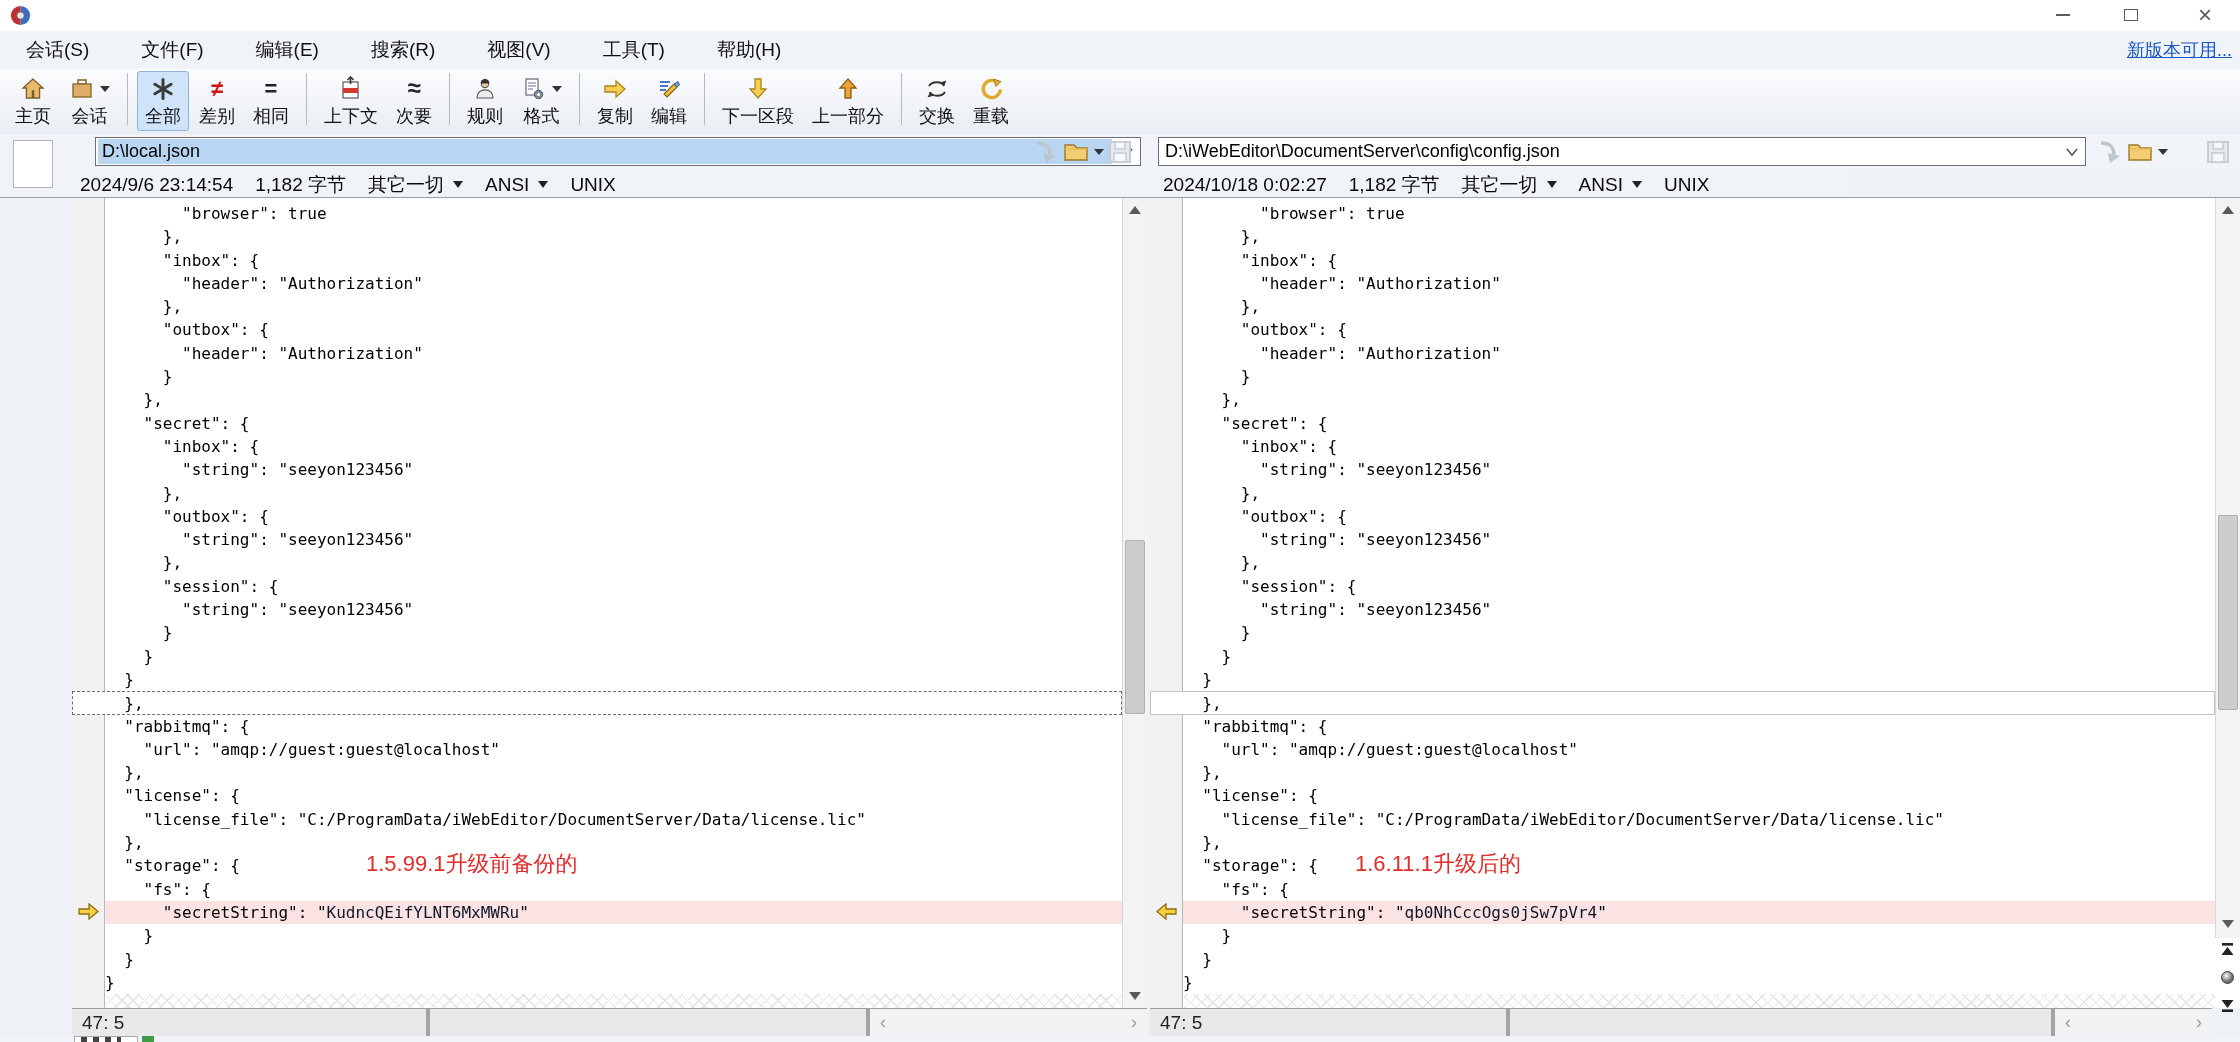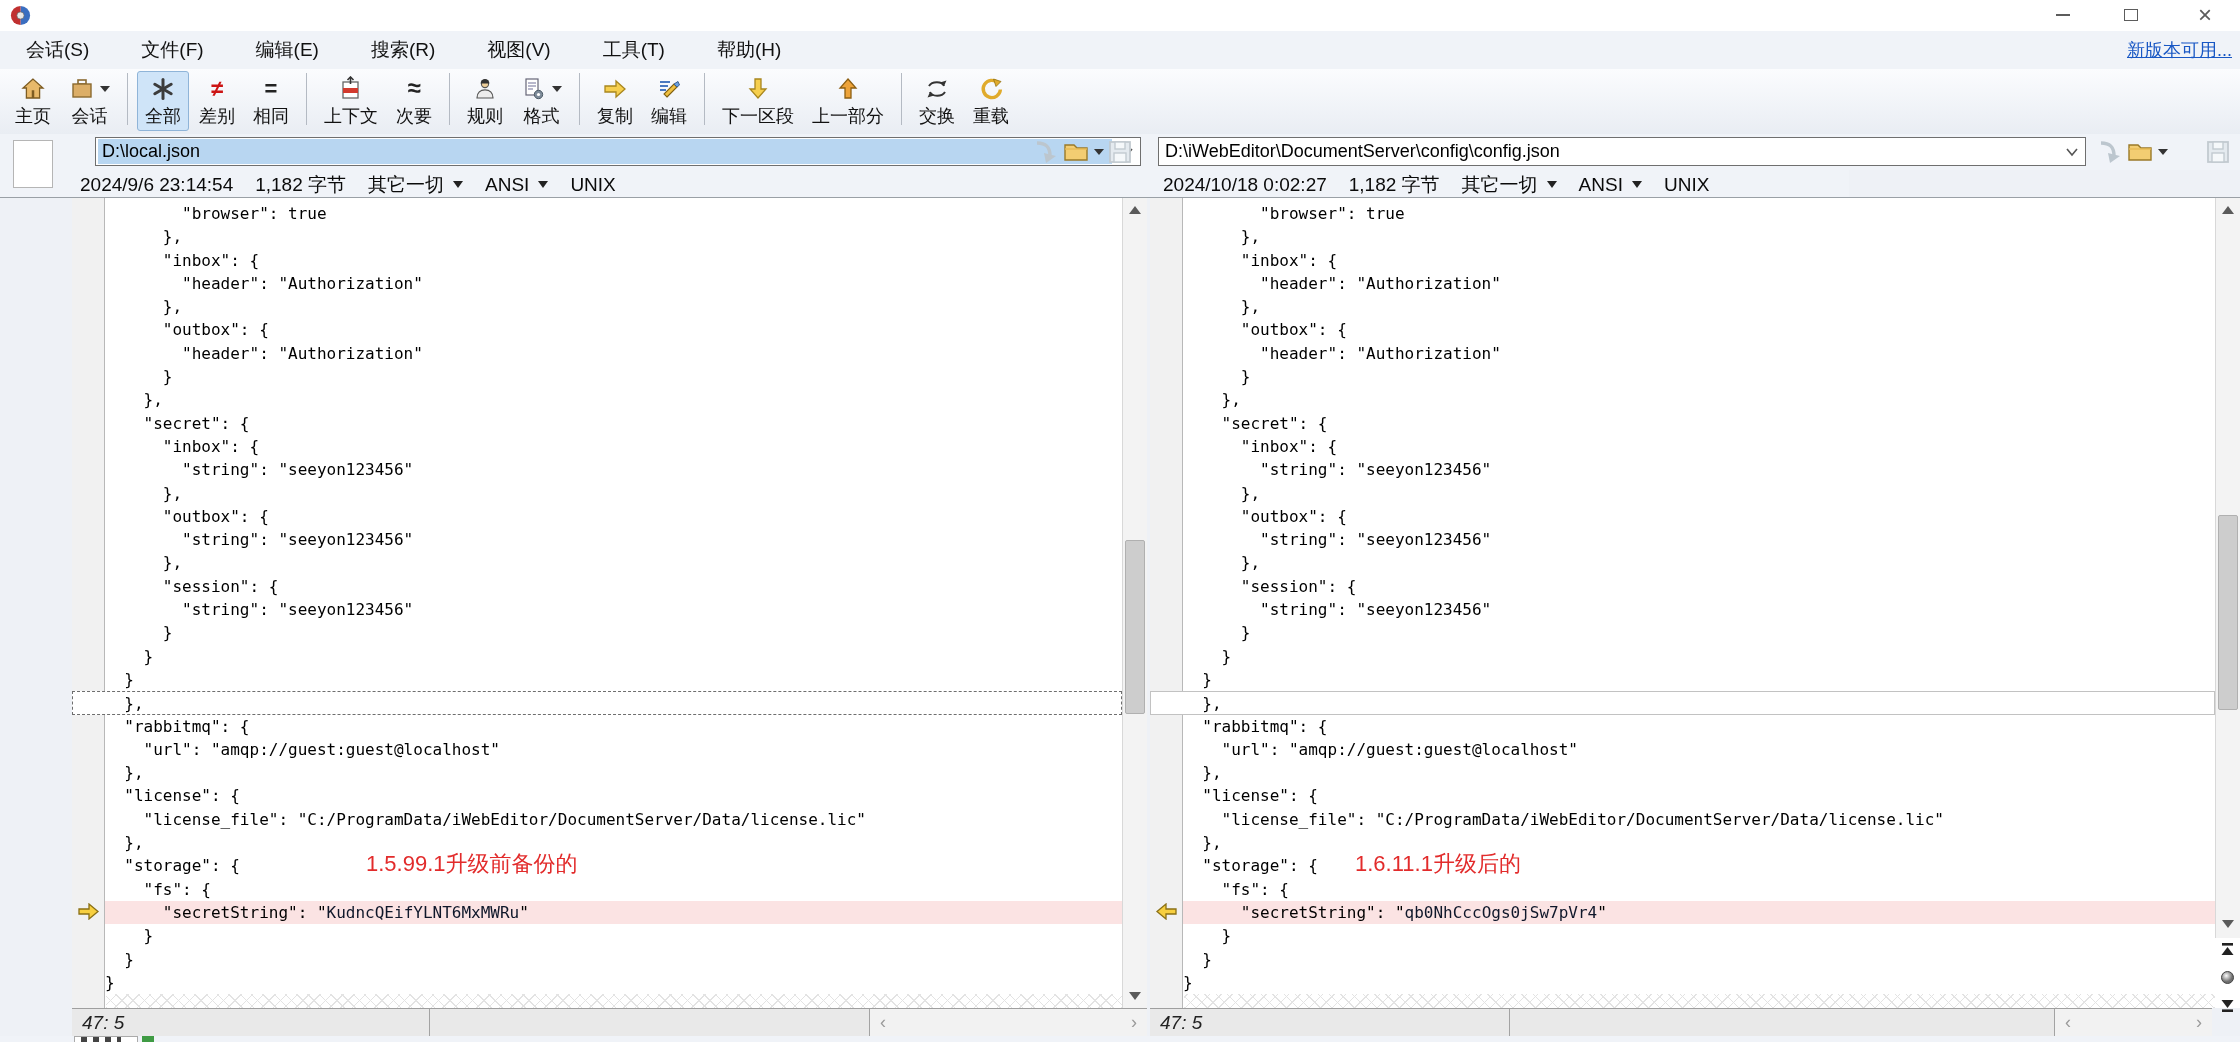--- a/index.html
+++ b/index.html
@@ -76,21 +76,21 @@
   .vscroll { position:absolute; top:0; width:25px; background:#f3f3f3; border-left:1px solid #d8d8d8; }
   .sbtn { position:absolute; left:0; width:24px; height:24px; display:flex; align-items:center; justify-content:center; background:#f3f3f3; }
   .tri-up { width:0; height:0; border:6px solid transparent; border-bottom:8px solid #5a5a5a; margin-top:-6px; }
   .tri-dn { width:0; height:0; border:6px solid transparent; border-top:8px solid #5a5a5a; margin-bottom:-6px; }
   .thumbbar { position:absolute; left:2px; width:20px; background:#cdcdcd; border:1px solid #b0b0b0; border-radius:2px; }
   .nav-col { position:absolute; width:25px; display:flex; flex-direction:column; align-items:center; gap:6px; }
   .nav-col svg { width:15px; height:17px; }
 
   
   .statusbar { position:absolute; top:1008px; height:28px; background:#e9e9e9; border-top:1px solid #9f9f9f; display:flex; font-size:19px; color:#222; }
-  .cell { border-right:1px solid #a3a3a3; height:100%; display:flex; align-items:center; padding-left:10px;font-style:italic; }
+  .cell { border-right:4px solid #a3a3a3; height:100%; display:flex; align-items:center; padding-left:10px; }
   .hscroll { flex:1; background:#f2f2f2; display:flex; align-items:center; justify-content:space-between; padding:0 10px; color:#9a9a9a; font-size:18px; }
 
   .bottomstrip { position:absolute; left:0; top:1036px; width:2240px; height:6px; background:#f0f3f8; }
   .minitab { position:absolute; left:74px; top:0; width:64px; height:6px; background:#fff; border:1px solid #aaa; border-bottom:none; }
   .minitab-glyph { position:absolute; top:0px; left:6px; width:40px; height:5px;
                    background:repeating-linear-gradient(90deg,#444 0 6px,transparent 6px 12px); }
   .minitab-green { position:absolute; left:142px; top:0; width:12px; height:6px; background:#3f9b44; }
 </style>
 </head>
 <body>

